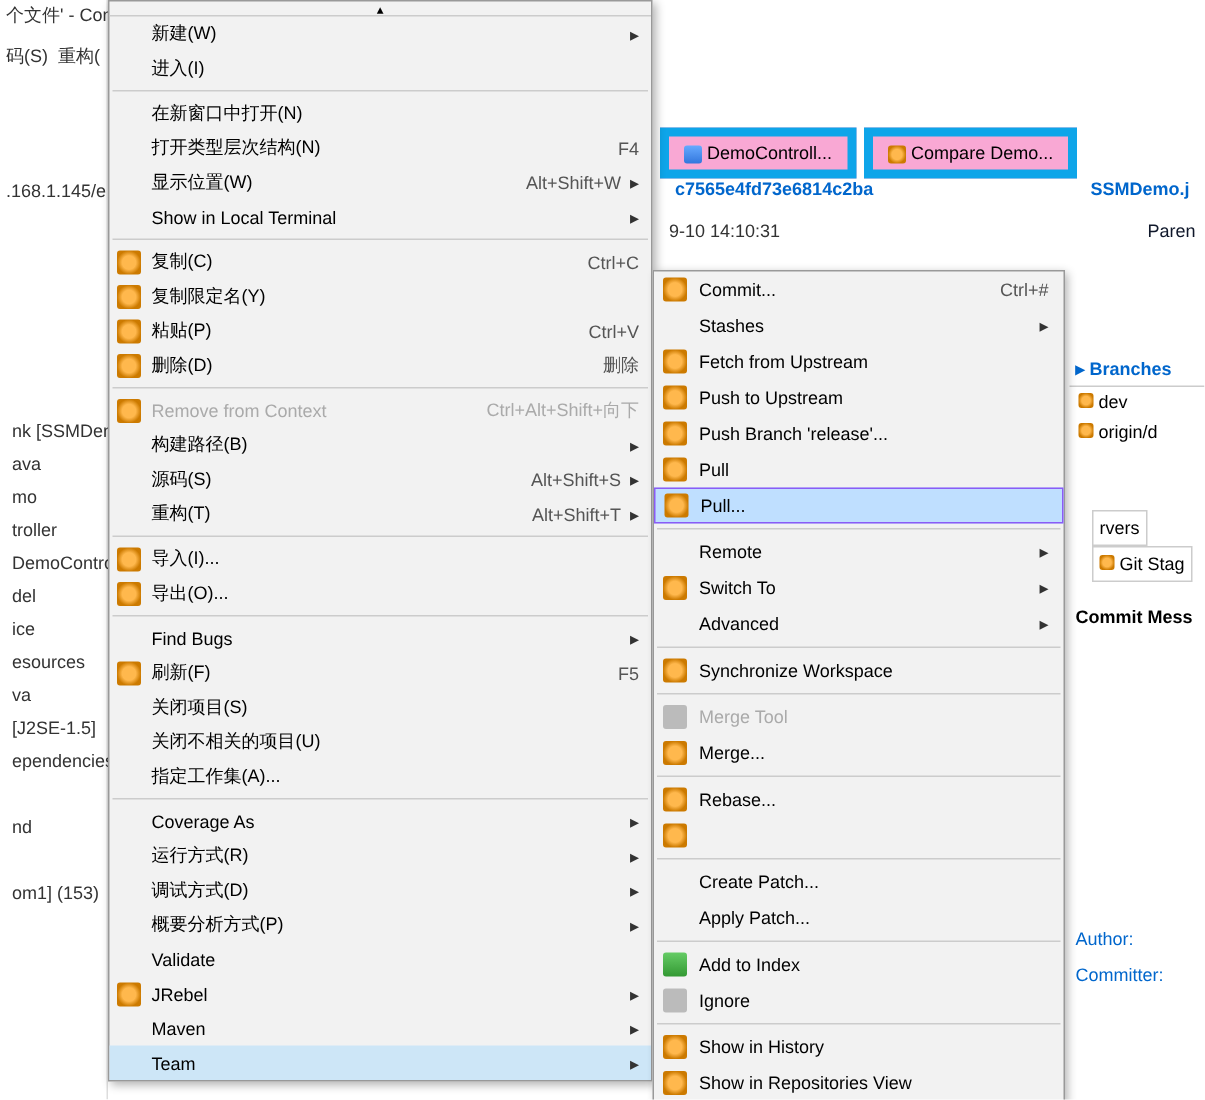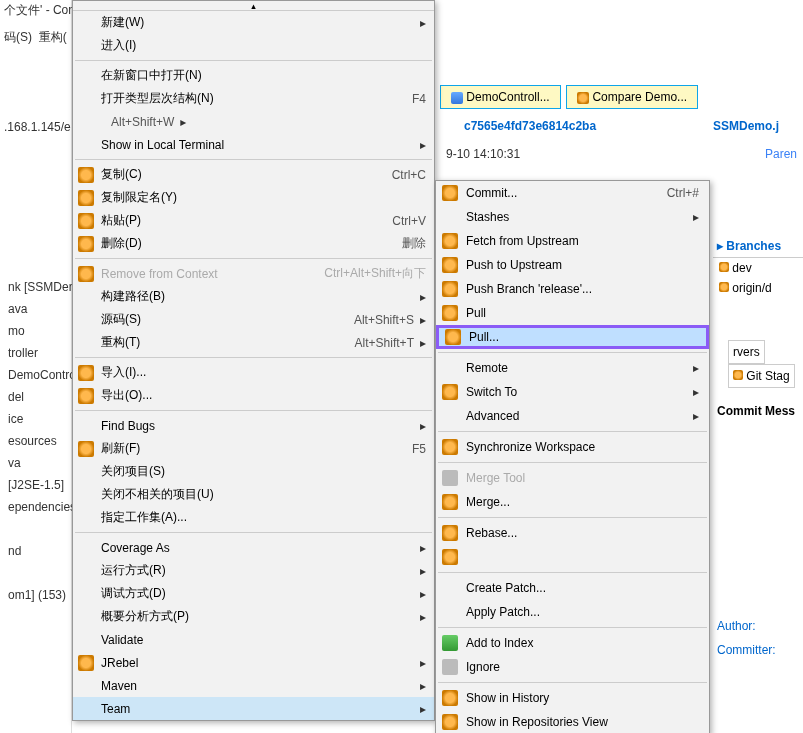--- a/index.html
+++ b/index.html
@@ -1,26 +1,26 @@
 <!DOCTYPE html>
 <html><head>
 <meta charset="utf-8">
 <style>
 * { margin: 0; padding: 0; box-sizing: border-box; font-family: "Microsoft YaHei", Arial, sans-serif; font-size: 12px; }
 body { background: #fff; position: relative; width: 803px; height: 733px; overflow: hidden; }
 .bg { position: absolute; }
 .left-frag { left: 0; top: 0; width: 72px; height: 733px; background: #fff; border-right: 1px solid #ddd; color: #333; }
 .left-frag div { padding: 2px 4px; white-space: nowrap; }
 .tabs-frag { position: absolute; left: 440px; top: 85px; right: 0; height: 30px; }
-.tabs-frag .tab { display: inline-block; padding: 4px 10px; border: 1px solid #0ea5e9; background: #fef9c3; margin-right: 2px; }
-.commit-row { position: absolute; left: 440px; top: 115px; right: 0; height: 30px; padding: 4px 24px; }
+.tabs-frag .tab { display: inline-block; padding: 4px 10px; border: 6px solid #0ea5e9; background: #f9a8d4; margin-right: 2px; }
+.commit-row { position: absolute; left: 440px; top: 115px; right: 0; height: 30px; padding: 4px 10px; }
 .commit-row .hash { color: #0066cc; font-weight: bold; }
 .commit-row .proj { float: right; color: #0066cc; font-weight: bold; }
 .date-row { position: absolute; left: 440px; top: 145px; right: 0; padding: 2px 6px; color: #333; }
-.date-row .parent { float: right; color: #3b82f6; }
+.date-row .parent { float: right; color: #0f172a; }
 .right-panel { position: absolute; right: 0; top: 235px; width: 90px; }
 .panel-head { color: #0066cc; font-weight: bold; padding: 4px; border-bottom: 1px solid #ccc; }
 .panel-item { padding: 3px 6px; }
 .tabs2 { position: absolute; right: 0; top: 340px; width: 90px; padding-left: 15px; }
 .tabs2 div { display: inline-block; padding: 4px; border: 1px solid #ccc; }
 .commit-msg { position: absolute; right: 0; top: 400px; width: 90px; font-weight: bold; padding: 4px; }
 .author-row { position: absolute; right: 0; top: 615px; width: 90px; padding: 4px; }
 .author-row .lbl { color: #0066cc; }
 .watermark { position: absolute; left: 500px; top: 710px; color: #ccc; font-size: 14px; }
 
@@ -32,21 +32,21 @@
 .menu1 .row .lbl { flex: 1; }
 .menu1 .row .sc { color: #555; margin-left: 10px; }
 .menu1 .row .arr { color: #333; margin-left: 6px; }
 .menu1 .row.dis .lbl, .menu1 .row.dis .sc { color: #aaa; }
 .menu1 .sep { height: 1px; background: #ccc; margin: 3px 2px; }
 .menu1 .upsc { height: 10px; text-align: center; border-bottom: 1px solid #ccc; font-size: 9px; }
 
 
 .menu2 { position: absolute; left: 435px; top: 180px; width: 275px; background: #f2f2f2; border: 1px solid #999; box-shadow: 2px 2px 6px rgba(0,0,0,0.3); }
 .menu2 .row { display: flex; align-items: center; height: 24px; padding: 0 10px 0 30px; position: relative; cursor: default; }
-.menu2 .row.sel { background: #bfdfff; border: 3px solid #8b5cf6; }
+.menu2 .row.sel { background: #bfdfff; border: 1px solid #8b5cf6; }
 .menu2 .row .ico { position: absolute; left: 6px; width: 16px; height: 16px; }
 .menu2 .row .lbl { flex: 1; }
 .menu2 .row .sc { color: #555; }
 .menu2 .row .arr { color: #333; }
 .menu2 .row.dis .lbl { color: #aaa; }
 .menu2 .sep { height: 1px; background: #ccc; margin: 3px 2px; }
 
 .ic-gold { background: radial-gradient(circle, #ffb84d 40%, #cc7a00 70%); border-radius: 2px; }
 .ic-blue { background: linear-gradient(#66aaff,#3377dd); border-radius: 2px; }
 .ic-grey { background: #bbb; border-radius: 2px; }
@@ -121,20 +121,21 @@
     </div>
     <div class="sep"></div>
     <div class="row">
       <span class="lbl">在新窗口中打开(N)</span>
     </div>
     <div class="row">
       <span class="lbl">打开类型层次结构(N)</span>
       <span class="sc">F4</span>
     </div>
     <div class="row">
+      <span class="lbl">显示位置(W)</span>
       <span class="sc">Alt+Shift+W</span>
       <span class="arr">▸</span>
     </div>
     <div class="row">
       <span class="lbl">Show in Local Terminal</span>
       <span class="arr">▸</span>
     </div>
     <div class="sep"></div>
     <div class="row">
       <span class="ico ic-gold"></span>

